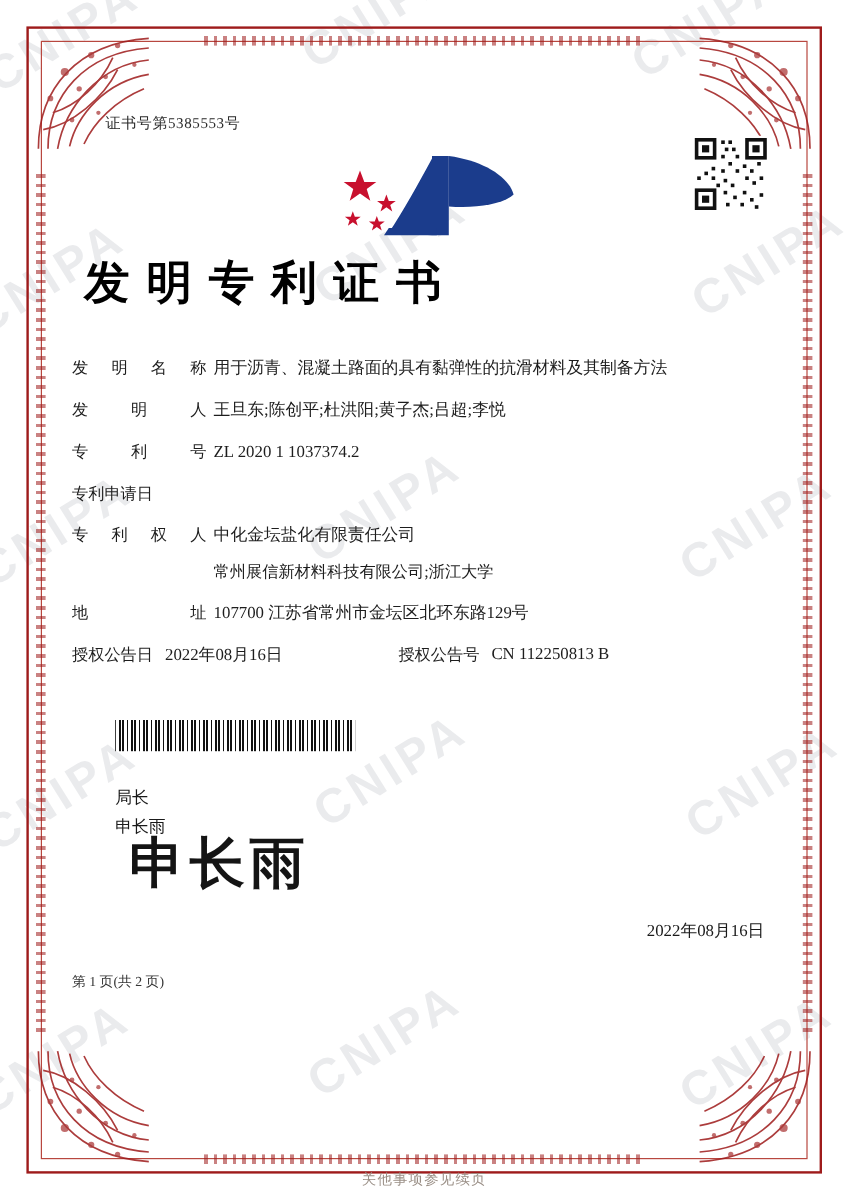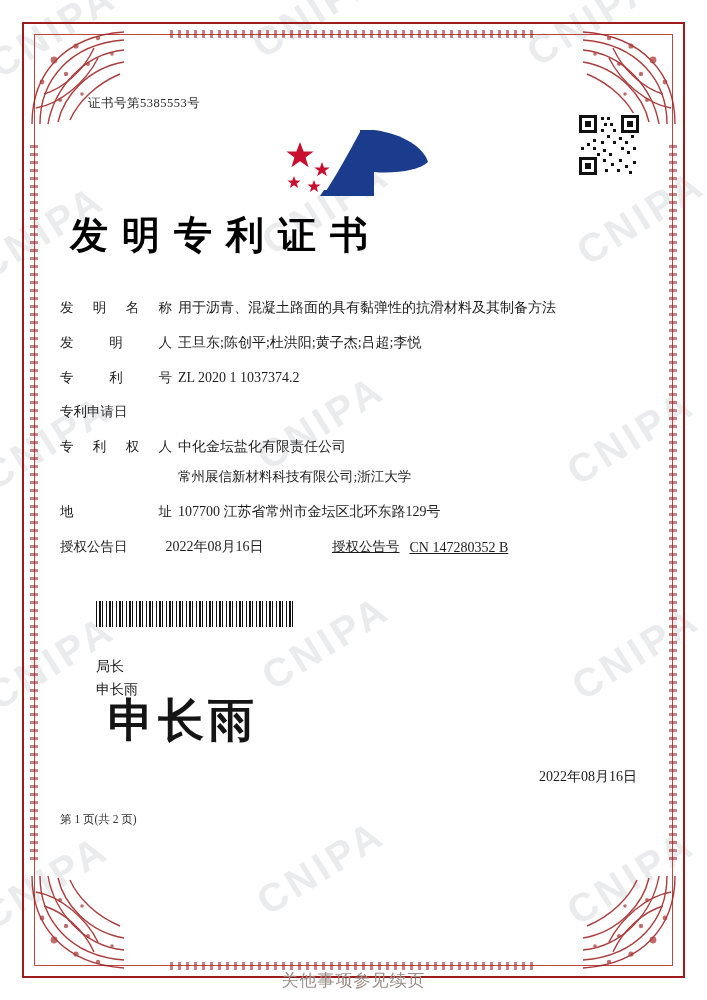--- a/index.html
+++ b/index.html
@@ -158,22 +158,22 @@
     padding-left: 118px;
     font-size: 13.5px;
     margin-top: -4px;
     margin-bottom: 9px;
   }
   .row-split {
     display: flex;
     align-items: baseline;
     margin-bottom: 9px;
   }
-  .row-split .left  { flex: 0 0 272px; display:flex; align-items:baseline;gap:28px; }
-  .row-split .right { flex: 1; display:flex; align-items:flex-start;text-decoration:underline; }
+  .row-split .left  { flex: 0 0 272px; display:flex; align-items:baseline; }
+  .row-split .right { flex: 1; display:flex; align-items:center; }
   .lbl-inline {
     white-space: nowrap;
     font-size: 13.5px;
   }
 
   .paragraphs {
     margin-top: 18px;
     font-size: 12.8px;
     line-height: 1.95;
     color: #1d1d1d;
@@ -230,21 +230,21 @@
     color: #333;
     margin-top: 26px;
   }
 
   .footer-note {
     position: absolute;
     left: 0;
     right: 0;
     bottom: 8px;
     text-align: center;
-    font-size: 17px;
+    font-size: 12px;
     color: #9a8f86;
     letter-spacing: 1px;
     z-index: 2;
   }
 </style>
 </head>
 <body>
 
 <div class="watermark-layer">
   <div class="wm" style="left:-18px;  top:8px;">CNIPA</div>
@@ -502,21 +502,21 @@
       <div class="val">107700 江苏省常州市金坛区北环东路129号</div>
     </div>
 
     <div class="row-split">
       <div class="left">
         <span class="lbl-inline">授权公告日</span>
         <span class="val" style="flex:0 0 auto; padding-left:10px;">2022年08月16日</span>
       </div>
       <div class="right">
         <span class="lbl-inline">授权公告号</span>
-        <span class="val" style="flex:0 0 auto; padding-left:10px;">CN 147280352 B</span>
+        <span class="val" style="flex:0 0 auto; padding-left:10px;">CN 112250813 B</span>
       </div>
     </div>
 
   </div>
 
   <div class="paragraphs">
   </div>
 
   <div class="barcode"></div>
 

